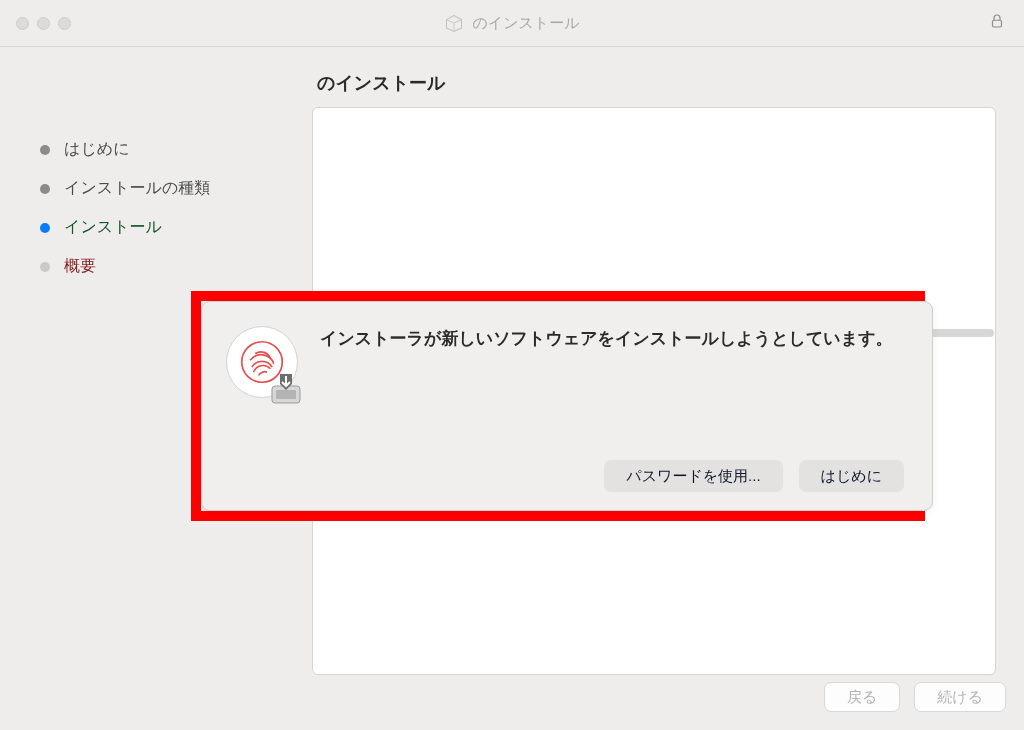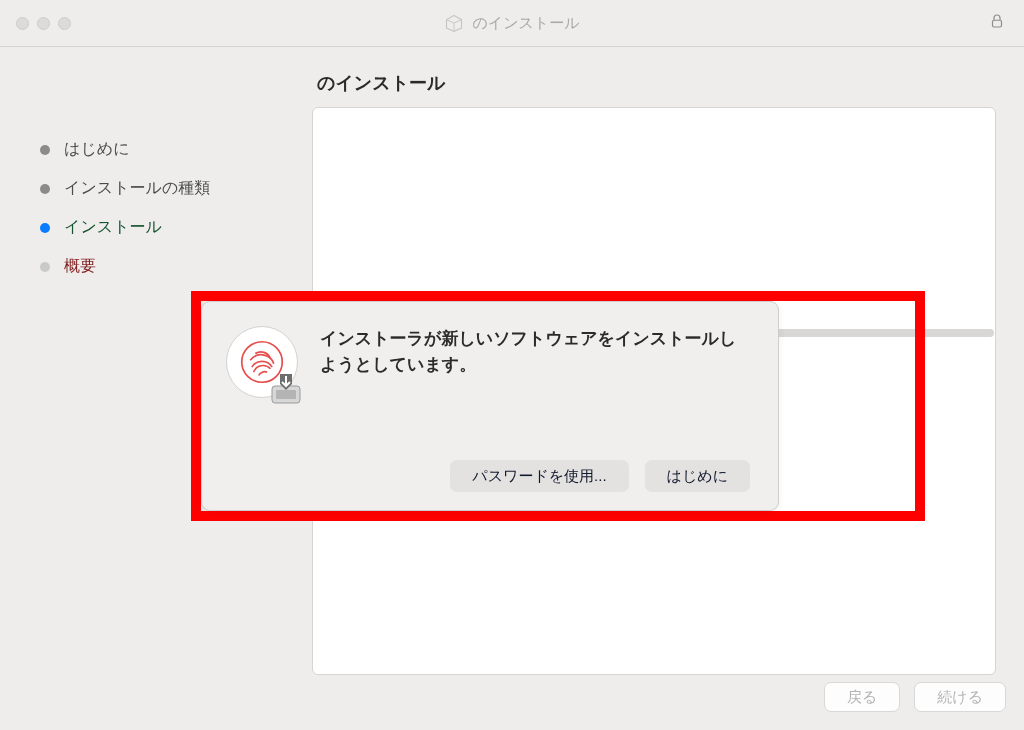--- a/index.html
+++ b/index.html
@@ -147,21 +147,21 @@
       top: 244px;
       width: 734px;
       height: 230px;
       border: 10px solid #ff0000;
       border-radius: 0;
     }
     .dialog {
       position: absolute;
       left: 201px;
       top: 254px;
-      width: 578px;
+      width: 732px;
       height: 210px;
       background: #f0efee;
       border: 1px solid #cfcecc;
       border-radius: 9px;
       box-shadow: 0 2px 8px rgba(0,0,0,0.06);
     }
     .dialog-body {
       padding: 24px 28px 18px 24px;
       display: flex;
       gap: 18px;

